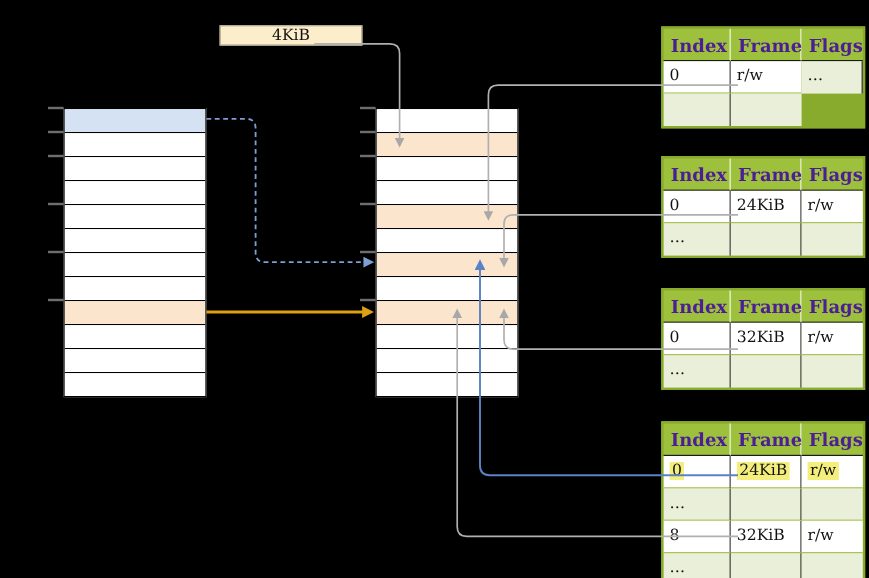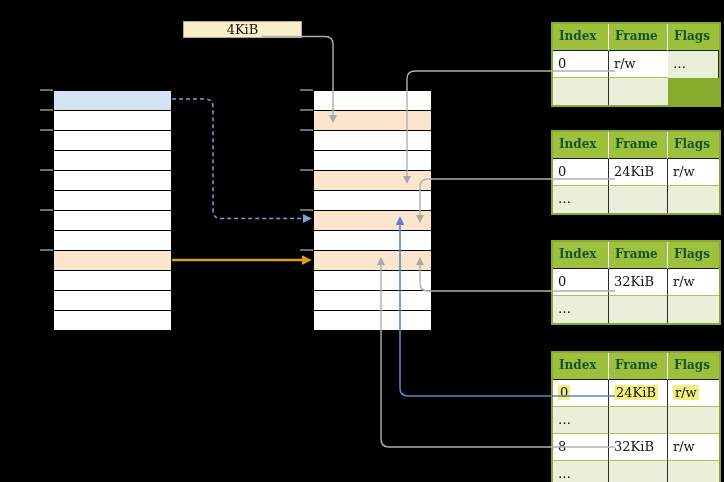--- a/index.html
+++ b/index.html
@@ -47,21 +47,21 @@
   .row-orange{background:var(--orange-row);}
   .tick{position:absolute;width:13px;height:2px;background:var(--tick);}
   
   .pt{
     position:absolute;left:551px;width:170px;box-sizing:border-box;
     border:2px solid var(--pt-border);background:var(--pt-border);
     display:grid;grid-template-columns:56px 59px 51px;
   }
   .pt-h{
     height:27px;box-sizing:border-box;background:var(--pt-header);
-    color:#14532d;font-weight:bold;font-size:12px;padding:5px 0 0 6px;
+    color:#4c1d95;font-weight:bold;font-size:15px;padding:5px 0 0 6px;
     border-right:1px solid #fff;border-bottom:1px solid #1a1a1a;
   }
   .pt-h.lastcol{border-right:none;}
   .pt-c{
     height:27px;box-sizing:border-box;font-size:13px;color:#111;
     padding:5px 0 0 5px;border-right:1px solid #2a2a2a;
     border-bottom:1px solid var(--pt-sep);white-space:nowrap;
   }
   .pt-c.lastcol{border-right:none;}
   .pt-c.lastrow{border-bottom:none;}

